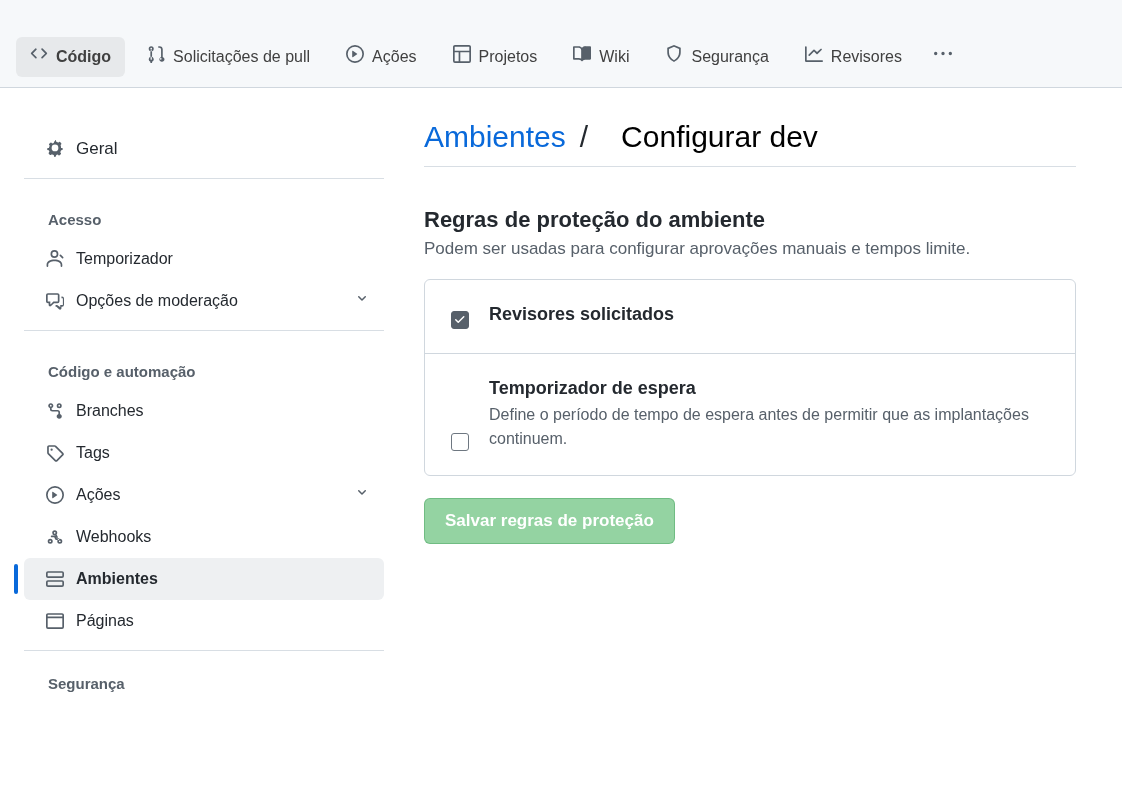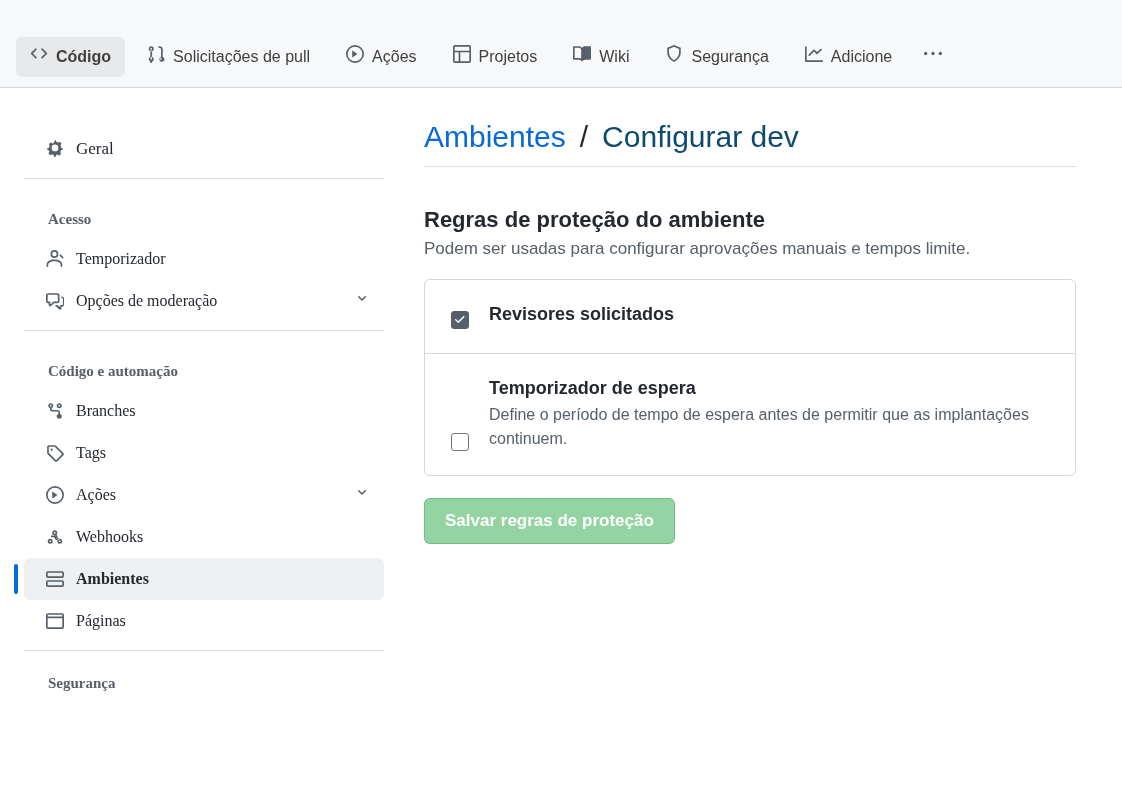--- a/index.html
+++ b/index.html
@@ -46,21 +46,20 @@
   
   .main-layout {
     display: flex;
     padding: 32px 0 0 0;
   }
 
   
   .sidebar {
     width: 400px;
     padding: 0 16px 0 24px;
-    font-family: Liberation Serif, serif;
   }
   .sidebar-section {
     border-bottom: 1px solid #d8dee4;
     padding: 8px 0;
     margin-bottom: 8px;
   }
   .sidebar-heading {
     font-size: 15px;
     font-weight: 600;
     color: #57606a;
@@ -108,21 +107,21 @@
     align-items: baseline;
     gap: 8px;
     font-size: 30px;
     padding-bottom: 12px;
     border-bottom: 1px solid #d8dee4;
     margin-bottom: 40px;
     font-weight: 400;
   }
   .page-title .crumb-link { color: #0969da; cursor: pointer; }
   .page-title .crumb-sep { color: #24292f; padding: 0 6px; }
-  .page-title .crumb-current { color: #0c4a6e; }
+  .page-title .crumb-current { color: #000000; margin-left: 19px; }
 
   .section-h2 {
     font-size: 22px;
     font-weight: 600;
     margin-bottom: 6px;
   }
   .section-desc {
     font-size: 17px;
     color: #57606a;
     margin-bottom: 20px;
@@ -297,21 +296,21 @@
     <div class="tabnav-item">
       <span class="icon-wrap"><svg width="18" height="18">
             <use href="#i-shield"></use>
           </svg></span>
       <span>Segurança</span>
     </div>
     <div class="tabnav-item">
       <span class="icon-wrap"><svg width="18" height="18">
             <use href="#i-graph"></use>
           </svg></span>
-      <span>Adicione</span>
+      <span>Revisores</span>
     </div>
     <div class="tabnav-item kebab">
       <span><svg width="18" height="18">
             <use href="#i-kebab"></use>
           </svg></span>
     </div>
   </div>
 </div>
 
 <div class="main-layout">

